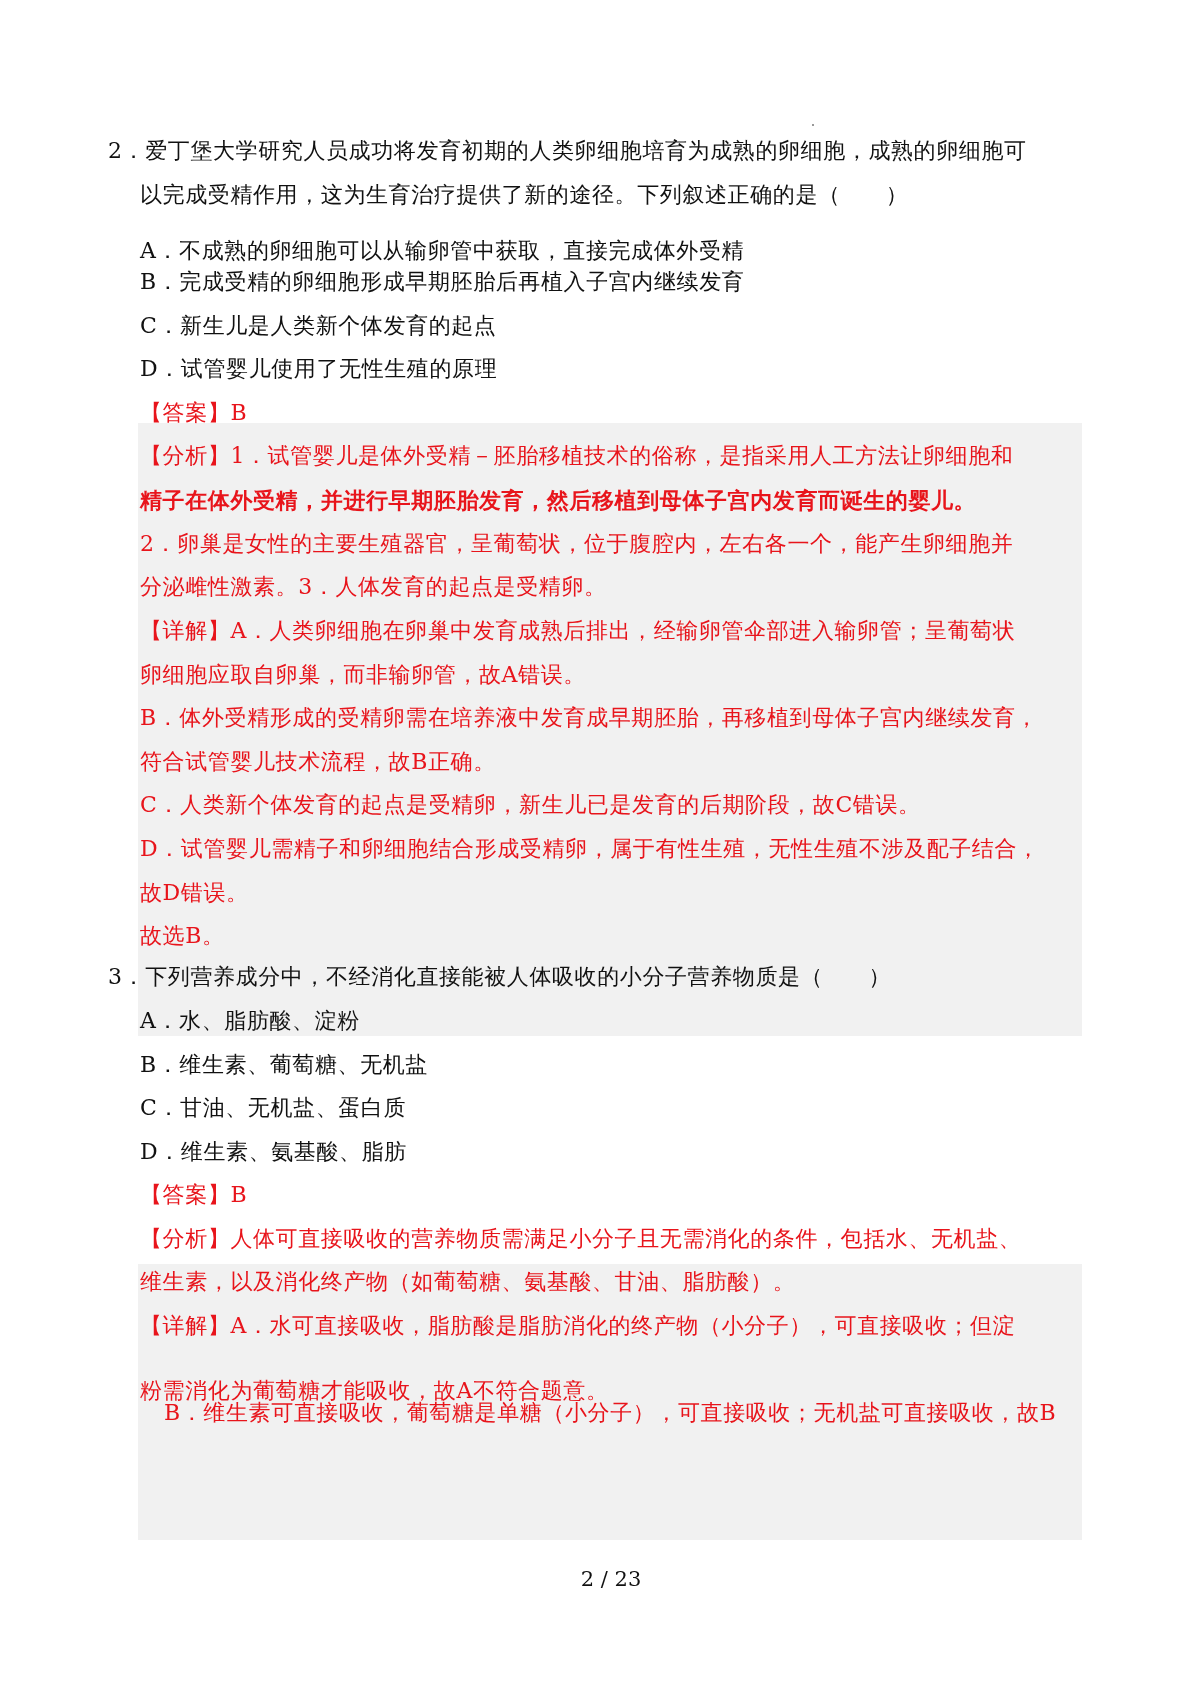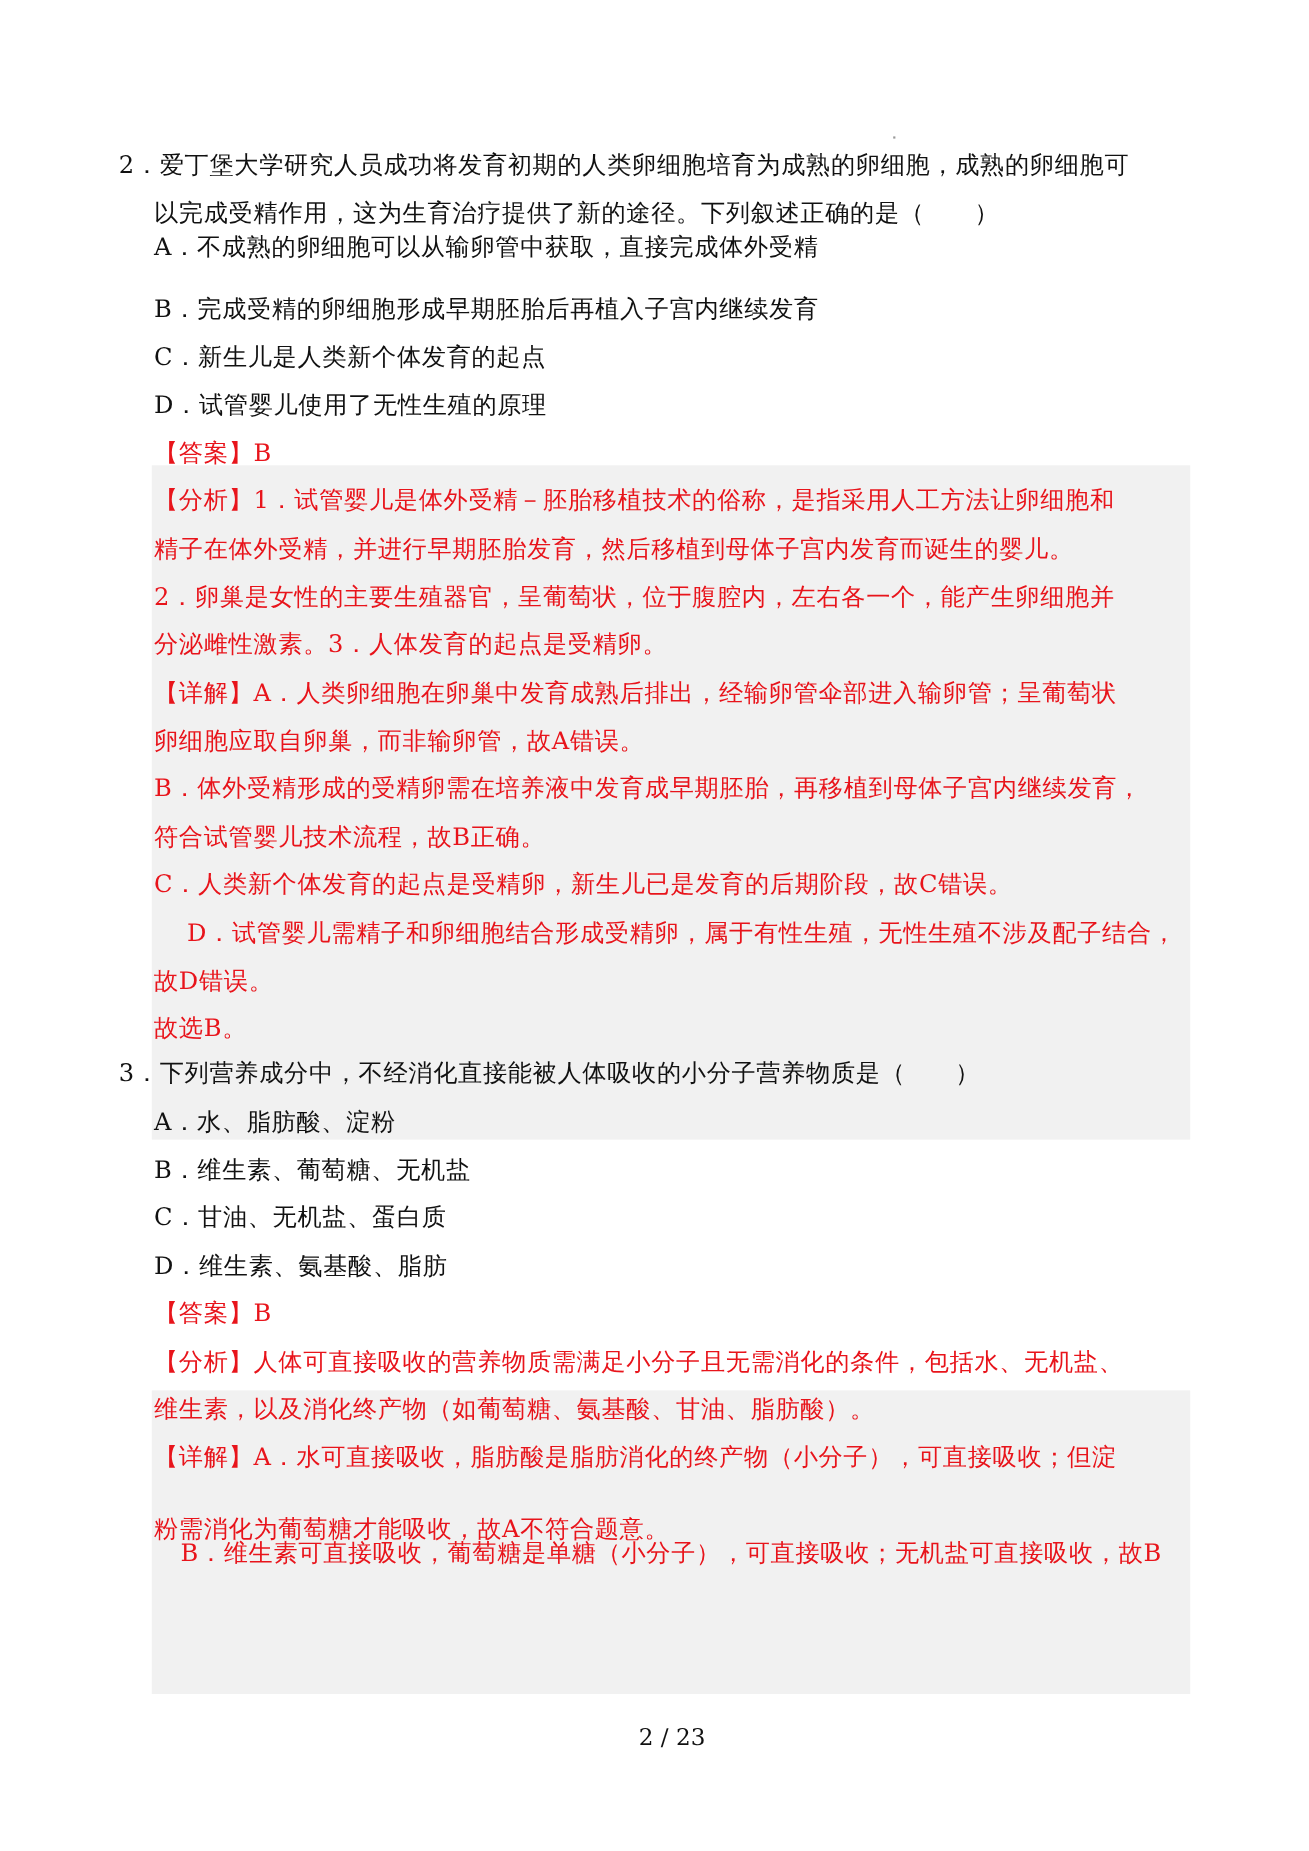--- a/index.html
+++ b/index.html
@@ -30,37 +30,37 @@
 </head>
 <body>
 
 <div class="dot"></div>
 
 <div class="line black q" style="top:136px;text-align:right;">
   <span>2．</span><span>爱丁堡大学研究人员成功将发育初期的人类卵细胞培育为成熟的卵细胞，成熟的卵细胞可</span>
 </div>
 <div class="line black qc" style="top:180px;">以完成受精作用，这为生育治疗提供了新的途径。下列叙述正确的是（　　）</div>
 
-<div class="line black opt" style="top:211px;">A．不成熟的卵细胞可以从输卵管中获取，直接完成体外受精</div>
+<div class="line black opt" style="top:236px;">A．不成熟的卵细胞可以从输卵管中获取，直接完成体外受精</div>
 <div class="line black opt" style="top:267px;">B．完成受精的卵细胞形成早期胚胎后再植入子宫内继续发育</div>
 <div class="line black opt" style="top:311px;">C．新生儿是人类新个体发育的起点</div>
 <div class="line black opt" style="top:354px;">D．试管婴儿使用了无性生殖的原理</div>
 
 <div class="box" style="top:423px; height:613px;"></div>
 <div class="line red ans" style="top:398px;">【答案】B</div>
 <div class="line red ans" style="top:441px;">【分析】1．试管婴儿是体外受精－胚胎移植技术的俗称，是指采用人工方法让卵细胞和</div>
-<div class="line red ans" style="top:485px;">精子在体外受精，并进行早期胚胎发育，然后移植到母体子宫内发育而诞生的婴儿。</div>
+<div class="line red ans" style="top:485px;font-weight:bold;">精子在体外受精，并进行早期胚胎发育，然后移植到母体子宫内发育而诞生的婴儿。</div>
 <div class="line red ans" style="top:529px;">2．卵巢是女性的主要生殖器官，呈葡萄状，位于腹腔内，左右各一个，能产生卵细胞并</div>
 <div class="line red ans" style="top:572px;">分泌雌性激素。3．人体发育的起点是受精卵。</div>
 <div class="line red ans" style="top:616px;">【详解】A．人类卵细胞在卵巢中发育成熟后排出，经输卵管伞部进入输卵管；呈葡萄状</div>
 <div class="line red ans" style="top:660px;">卵细胞应取自卵巢，而非输卵管，故A错误。</div>
 <div class="line red ans" style="top:703px;">B．体外受精形成的受精卵需在培养液中发育成早期胚胎，再移植到母体子宫内继续发育，</div>
 <div class="line red ans" style="top:747px;">符合试管婴儿技术流程，故B正确。</div>
 <div class="line red ans" style="top:790px;">C．人类新个体发育的起点是受精卵，新生儿已是发育的后期阶段，故C错误。</div>
-<div class="line red ans" style="top:834px;margin-left:30px;">D．试管婴儿需精子和卵细胞结合形成受精卵，属于有性生殖，无性生殖不涉及配子结合，</div>
+<div class="line red ans" style="top:834px;">D．试管婴儿需精子和卵细胞结合形成受精卵，属于有性生殖，无性生殖不涉及配子结合，</div>
 <div class="line red ans" style="top:878px;">故D错误。</div>
 <div class="line red ans" style="top:921px;">故选B。</div>
 
 <div class="line black q" style="top:962px;">
   <span>3．</span><span>下列营养成分中，不经消化直接能被人体吸收的小分子营养物质是（　　）</span>
 </div>
 
 <div class="line black opt" style="top:1006px;">A．水、脂肪酸、淀粉</div>
 <div class="line black opt" style="top:1050px;">B．维生素、葡萄糖、无机盐</div>
 <div class="line black opt" style="top:1093px;">C．甘油、无机盐、蛋白质</div>

